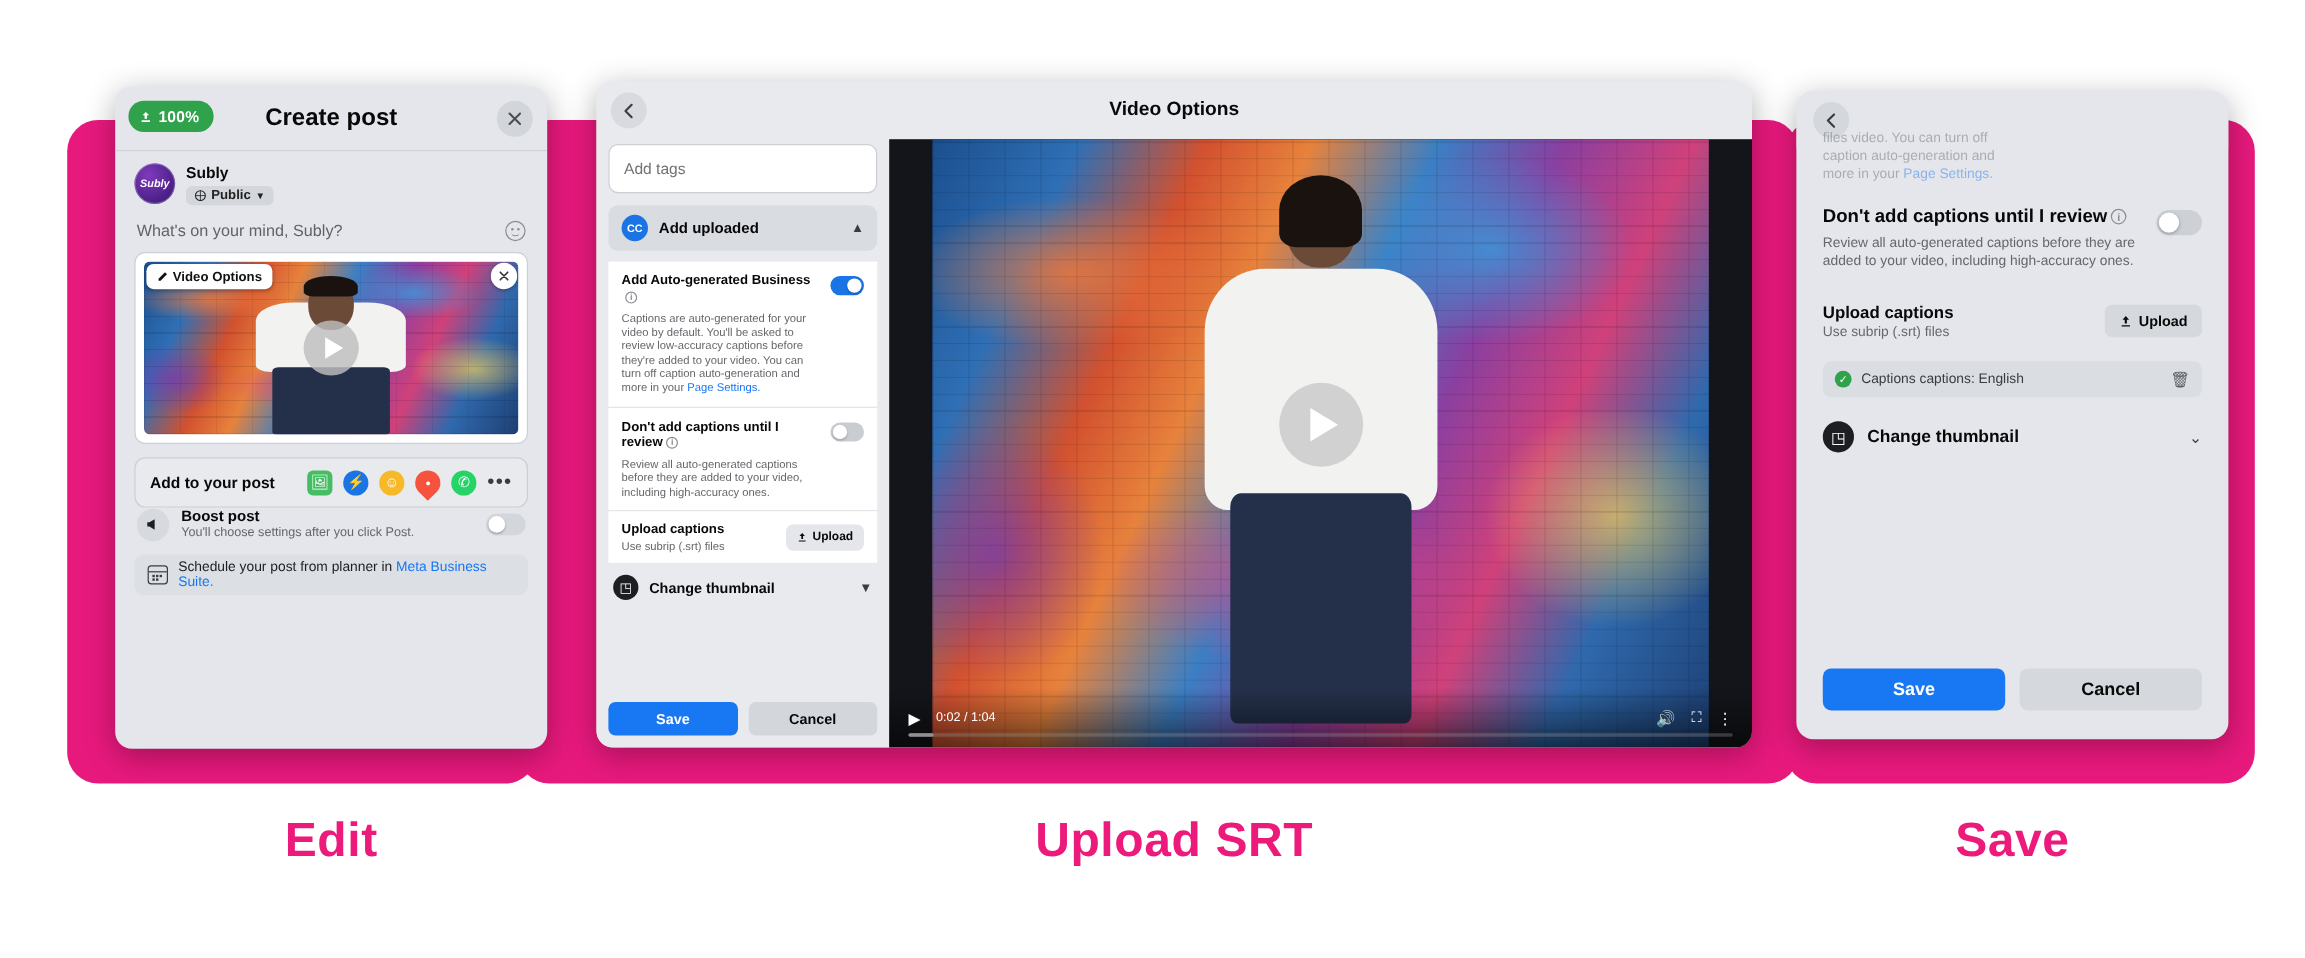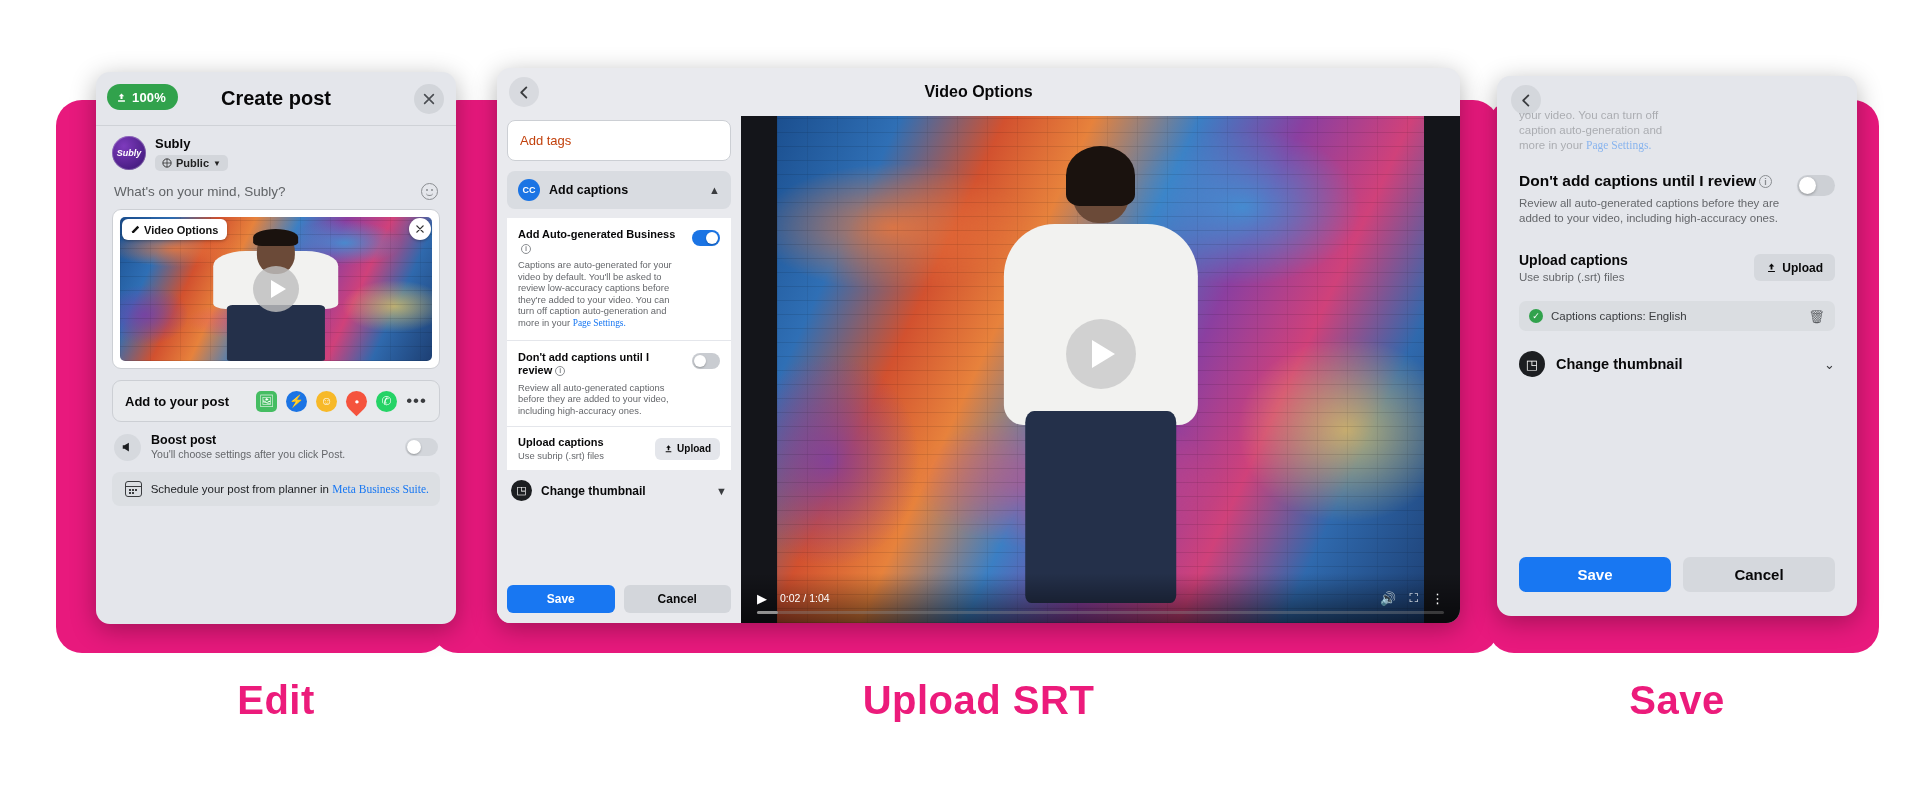--- a/index.html
+++ b/index.html
@@ -92,36 +92,36 @@
   .add-post{
     margin-top:11px; border:1px solid #CCCFD4; border-radius:9px; height:42px;
     display:flex;align-items:center;justify-content:space-between;padding:0 12px;background:#E8EAED;
   }
   .add-post-label{ font-size:13px; font-weight:bold; color:#080809; }
   .apicons{ display:flex; align-items:center; gap:9px; }
   .apic{ width:21px;height:21px;border-radius:5px;display:flex;align-items:center;justify-content:center;font-size:12px;}
   .dots3{ color:#3a3c3f; font-size:17px; letter-spacing:1px; line-height:10px;}
 
   .boost{
-    margin-top:11px; display:flex; align-items:center; gap:10px; padding:0 2px;
+    margin-top:0; display:flex; align-items:center; gap:10px; padding:0 2px;
   }
   .boost-ic{
     width:27px;height:27px;border-radius:50%;background:#D6D9DE;display:flex;align-items:center;justify-content:center;
   }
   .boost-t{ font-size:12.5px;font-weight:bold;color:#080809;line-height:14px;}
   .boost-s{ font-size:10.5px;color:#65676B;line-height:13px;margin-top:1px;}
   .tog{ width:33px;height:18px;border-radius:9px;background:#D3D6DB;position:relative;flex:0 0 auto;}
   .tog .knob{position:absolute;left:2px;top:2px;width:14px;height:14px;border-radius:50%;background:#fff;box-shadow:0 1px 2px rgba(0,0,0,.3);}
 
   .sched{
     margin-top:11px; background:#DCDFE3; border-radius:8px; height:34px;
     display:flex;align-items:center;gap:9px;padding:0 11px;justify-content:flex-end;
   }
   .sched-t{ font-size:11.5px;color:#1c1e21;}
-  .lnk{ color:#1877F2;font-family:Liberation Serif, serif; }
+  .lnk{ color:#1877F2; }
   .cal{width:17px;height:16px;border:1.6px solid #3a3c3f;border-radius:3px;position:relative;}
   .cal:before{content:"";position:absolute;left:0;top:3.5px;width:100%;height:1.4px;background:#3a3c3f;}
   .cal:after{content:"";position:absolute;left:3px;top:7px;width:8px;height:5px;
     background:
       linear-gradient(#3a3c3f,#3a3c3f) 0 0/2px 2px no-repeat,
       linear-gradient(#3a3c3f,#3a3c3f) 3.2px 0/2px 2px no-repeat,
       linear-gradient(#3a3c3f,#3a3c3f) 6.4px 0/2px 2px no-repeat,
       linear-gradient(#3a3c3f,#3a3c3f) 0 3px/2px 2px no-repeat,
       linear-gradient(#3a3c3f,#3a3c3f) 3.2px 3px/2px 2px no-repeat;}
   .post-btn{
@@ -136,21 +136,21 @@
             background:#E9EAEE; }
   .p2-title{ font-size:16px; font-weight:bold; color:#080809; }
   .p2-back{
     position:absolute; left:12px; top:9px; width:30px;height:30px;border-radius:50%;
     background:#D8DADF; display:flex;align-items:center;justify-content:center;color:#3a3c3f;
   }
   .p2-body{ display:flex; height:507px; }
   .p2-side{ width:244px; background:#E9EAEE; position:relative; padding:0 10px; }
   .addtags{
     margin-top:4px; height:41px; border:1px solid #CCCFD4; border-radius:8px; background:#fff;
-    display:flex;align-items:center;padding:0 12px; font-size:13px; color:#c2410c;
+    display:flex;align-items:center;padding:0 12px; font-size:13px; color:#737373;
   }
   .cc-row{
     margin-top:10px; height:38px; background:#D9DCE1; border-radius:8px;
     display:flex;align-items:center;gap:9px;padding:0 11px;
   }
   .cc-badge{ width:22px;height:22px;border-radius:50%;background:#1B74E4;color:#fff;
              font-size:9px;font-weight:bold;display:flex;align-items:center;justify-content:center;}
   .cc-label{ font-size:12.5px; font-weight:bold; color:#080809; flex:1;}
   .chev{ color:#3a3c3f; font-size:11px; }
 
@@ -391,21 +391,21 @@
       </div>
       <div class="p2-title">Video Options</div>
     </div>
 
     <div class="p2-body">
       <div class="p2-side">
         <div class="addtags">Add tags</div>
 
         <div class="cc-row">
           <span class="cc-badge">CC</span>
-          <span class="cc-label">Add captions</span>
+          <span class="cc-label">Add uploaded</span>
           <span class="chev">▲</span>
         </div>
 
         <div class="sec white-first">
           <div class="sec-row">
             <div style="flex:1">
               <div class="sec-title"><span>Add Auto-generated Business</span><i class="info-i">i</i></div>
               <div class="sec-desc"><span>Captions are auto-generated for your video by default. You'll be asked to review low-accuracy captions before they're added to your video. You can turn off caption auto-generation and more in your </span><span class="lnk">Page Settings.</span></div>
             </div>
             <div class="tog-sm on">
@@ -480,21 +480,21 @@
   <div class="card p3">
     <div class="p3-head">
       <div class="p3-back">
         <svg width="15" height="15" viewBox="0 0 16 16">
             <path d="M10 2.5L4.5 8l5.5 5.5" fill="none" stroke="#3a3c3f" stroke-width="1.9" stroke-linecap="round" stroke-linejoin="round"></path>
           </svg>
       </div>
     </div>
     <div class="p3-body">
       <div class="p3-fade" style="opacity:.45;margin-top:-16px">
-        <span>your video. You can turn off</span><br>
+        <span>files video. You can turn off</span><br>
         <span>caption auto-generation and</span><br>
         <span>more in your </span><span class="lnk">Page Settings.</span>
       </div>
 
       <div class="p3-row">
         <div style="flex:1">
           <div class="p3-h"><span>Don't add captions until I review</span><i class="info-i" style="width:13px;height:13px;font-size:9px">i</i></div>
           <div class="p3-d">Review all auto-generated captions before they are added to your video, including high-accuracy ones.</div>
         </div>
         <div class="tog-lg" style="margin-top:22px">

